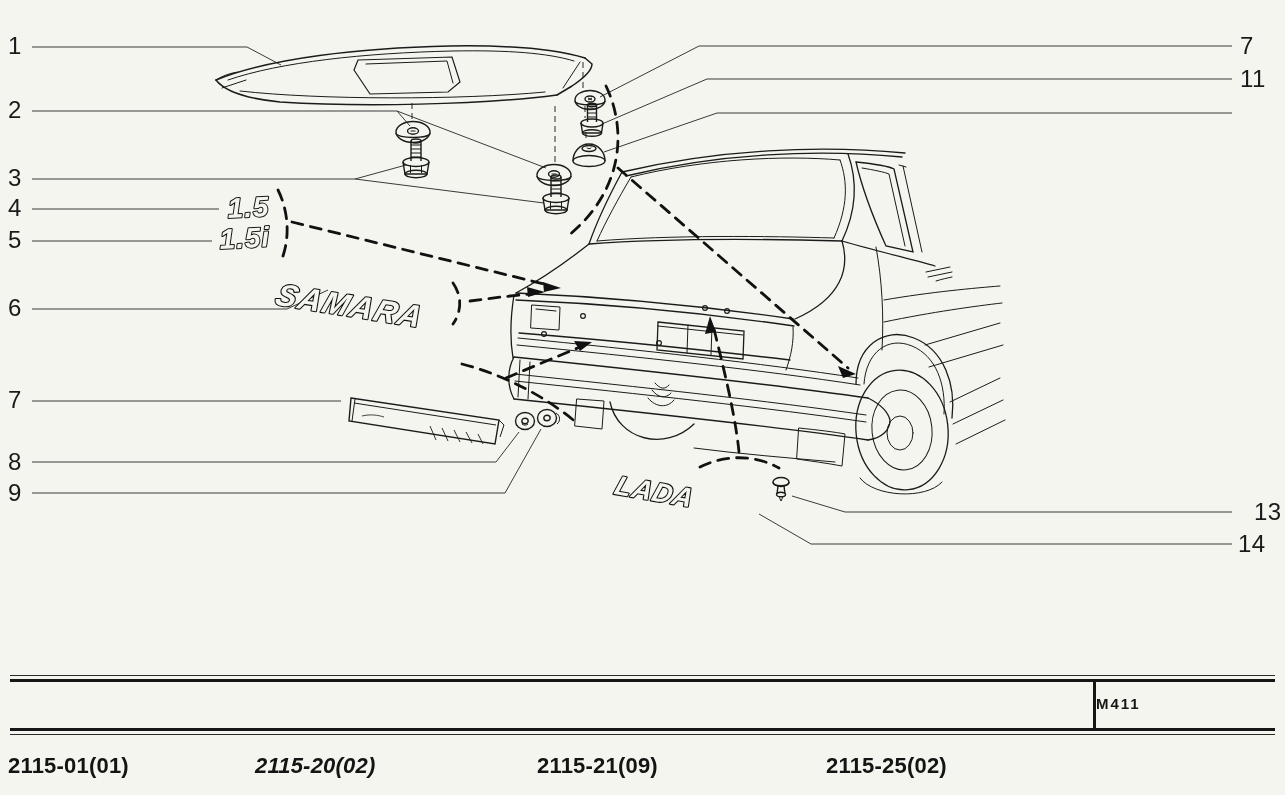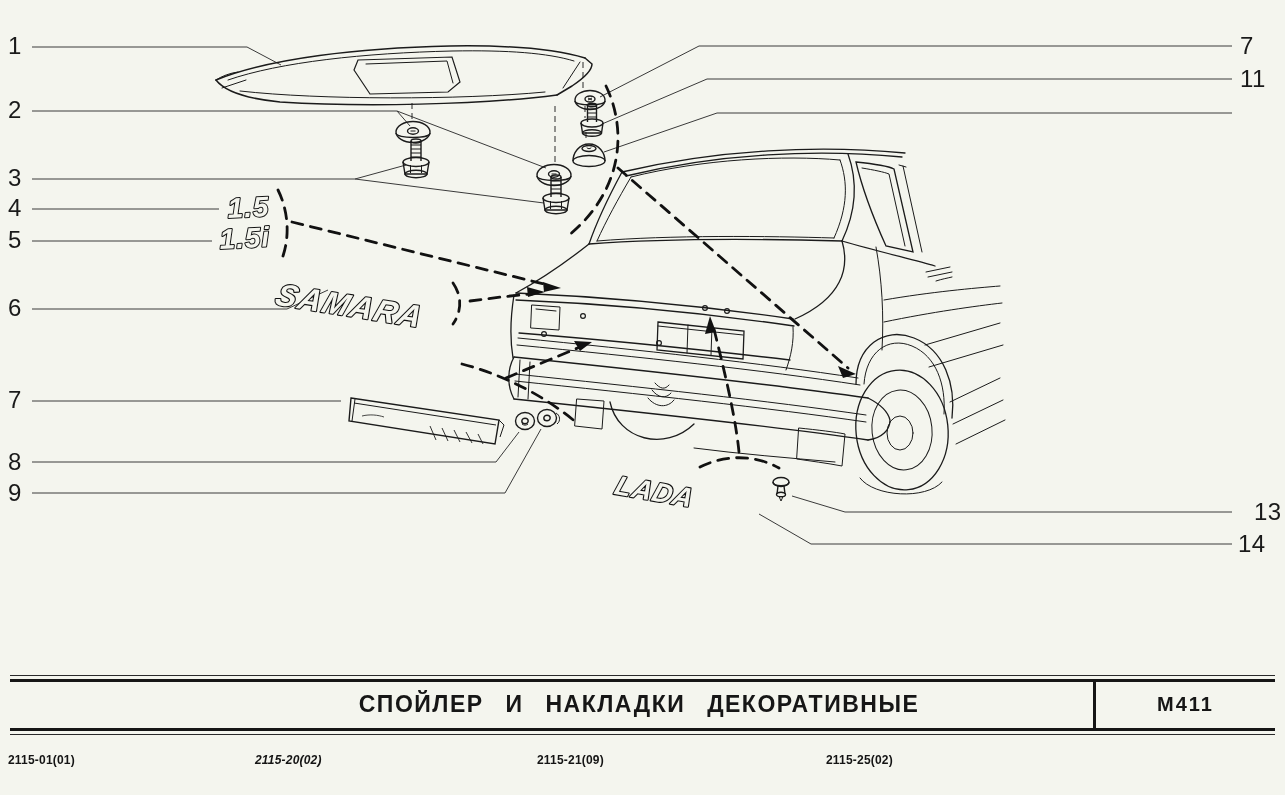--- a/index.html
+++ b/index.html
@@ -30,24 +30,24 @@
   .bar-title{
     position:absolute;left:0;top:0;width:1083px;height:46px;line-height:44px;
     text-align:center;box-sizing:border-box;padding-left:175px;
     font-size:23px;font-weight:bold;letter-spacing:1.5px;word-spacing:14px;
   }
   .bar-divider{
     position:absolute;left:1083px;top:0;width:3px;height:100%;background:#161616;
   }
   .bar-code{
     position:absolute;left:1086px;right:0;top:0;height:46px;line-height:44px;
-    text-align:center;font-size:20px;font-weight:bold;letter-spacing:2px;
+    text-align:left;font-size:15px;font-weight:bold;letter-spacing:2px;
   }
   .variant{
-    position:absolute;top:753px;font-size:12px;font-weight:bold;
+    position:absolute;top:753px;font-size:22px;font-weight:bold;
     letter-spacing:0.2px;color:#141414;
   }
 </style>
 </head>
 <body>
 
 <div class="stage">
 
   <svg class="diagram-svg" width="1285" height="795" viewBox="0 0 1285 795">
 
@@ -279,21 +279,20 @@
   <div class="num" style="left:8px;top:387px;">7</div>
   <div class="num" style="left:8px;top:449px;">8</div>
   <div class="num" style="left:8px;top:480px;">9</div>
   <div class="num" style="left:1240px;top:33px;">7</div>
   <div class="num" style="left:1240px;top:66px;">11</div>
   <div class="num" style="left:1304px;top:100px;">12</div>
   <div class="num" style="left:1242px;top:499px;margin-left:12px;">13</div>
   <div class="num" style="left:1238px;top:531px;">14</div>
 
   <div class="bar">
-    <div class="bar-title">СПОЙЛЕР И НАКЛАДКИ ДЕКОРАТИВНЫЕ</div>
     <div class="bar-divider"></div>
     <div class="bar-code">М411</div>
   </div>
 
   <div class="variant" style="left:8px;">2115-01(01)</div>
   <div class="variant" style="left:255px;font-style:italic;">2115-20(02)</div>
   <div class="variant" style="left:537px;">2115-21(09)</div>
   <div class="variant" style="left:826px;">2115-25(02)</div>
 
 </div>

